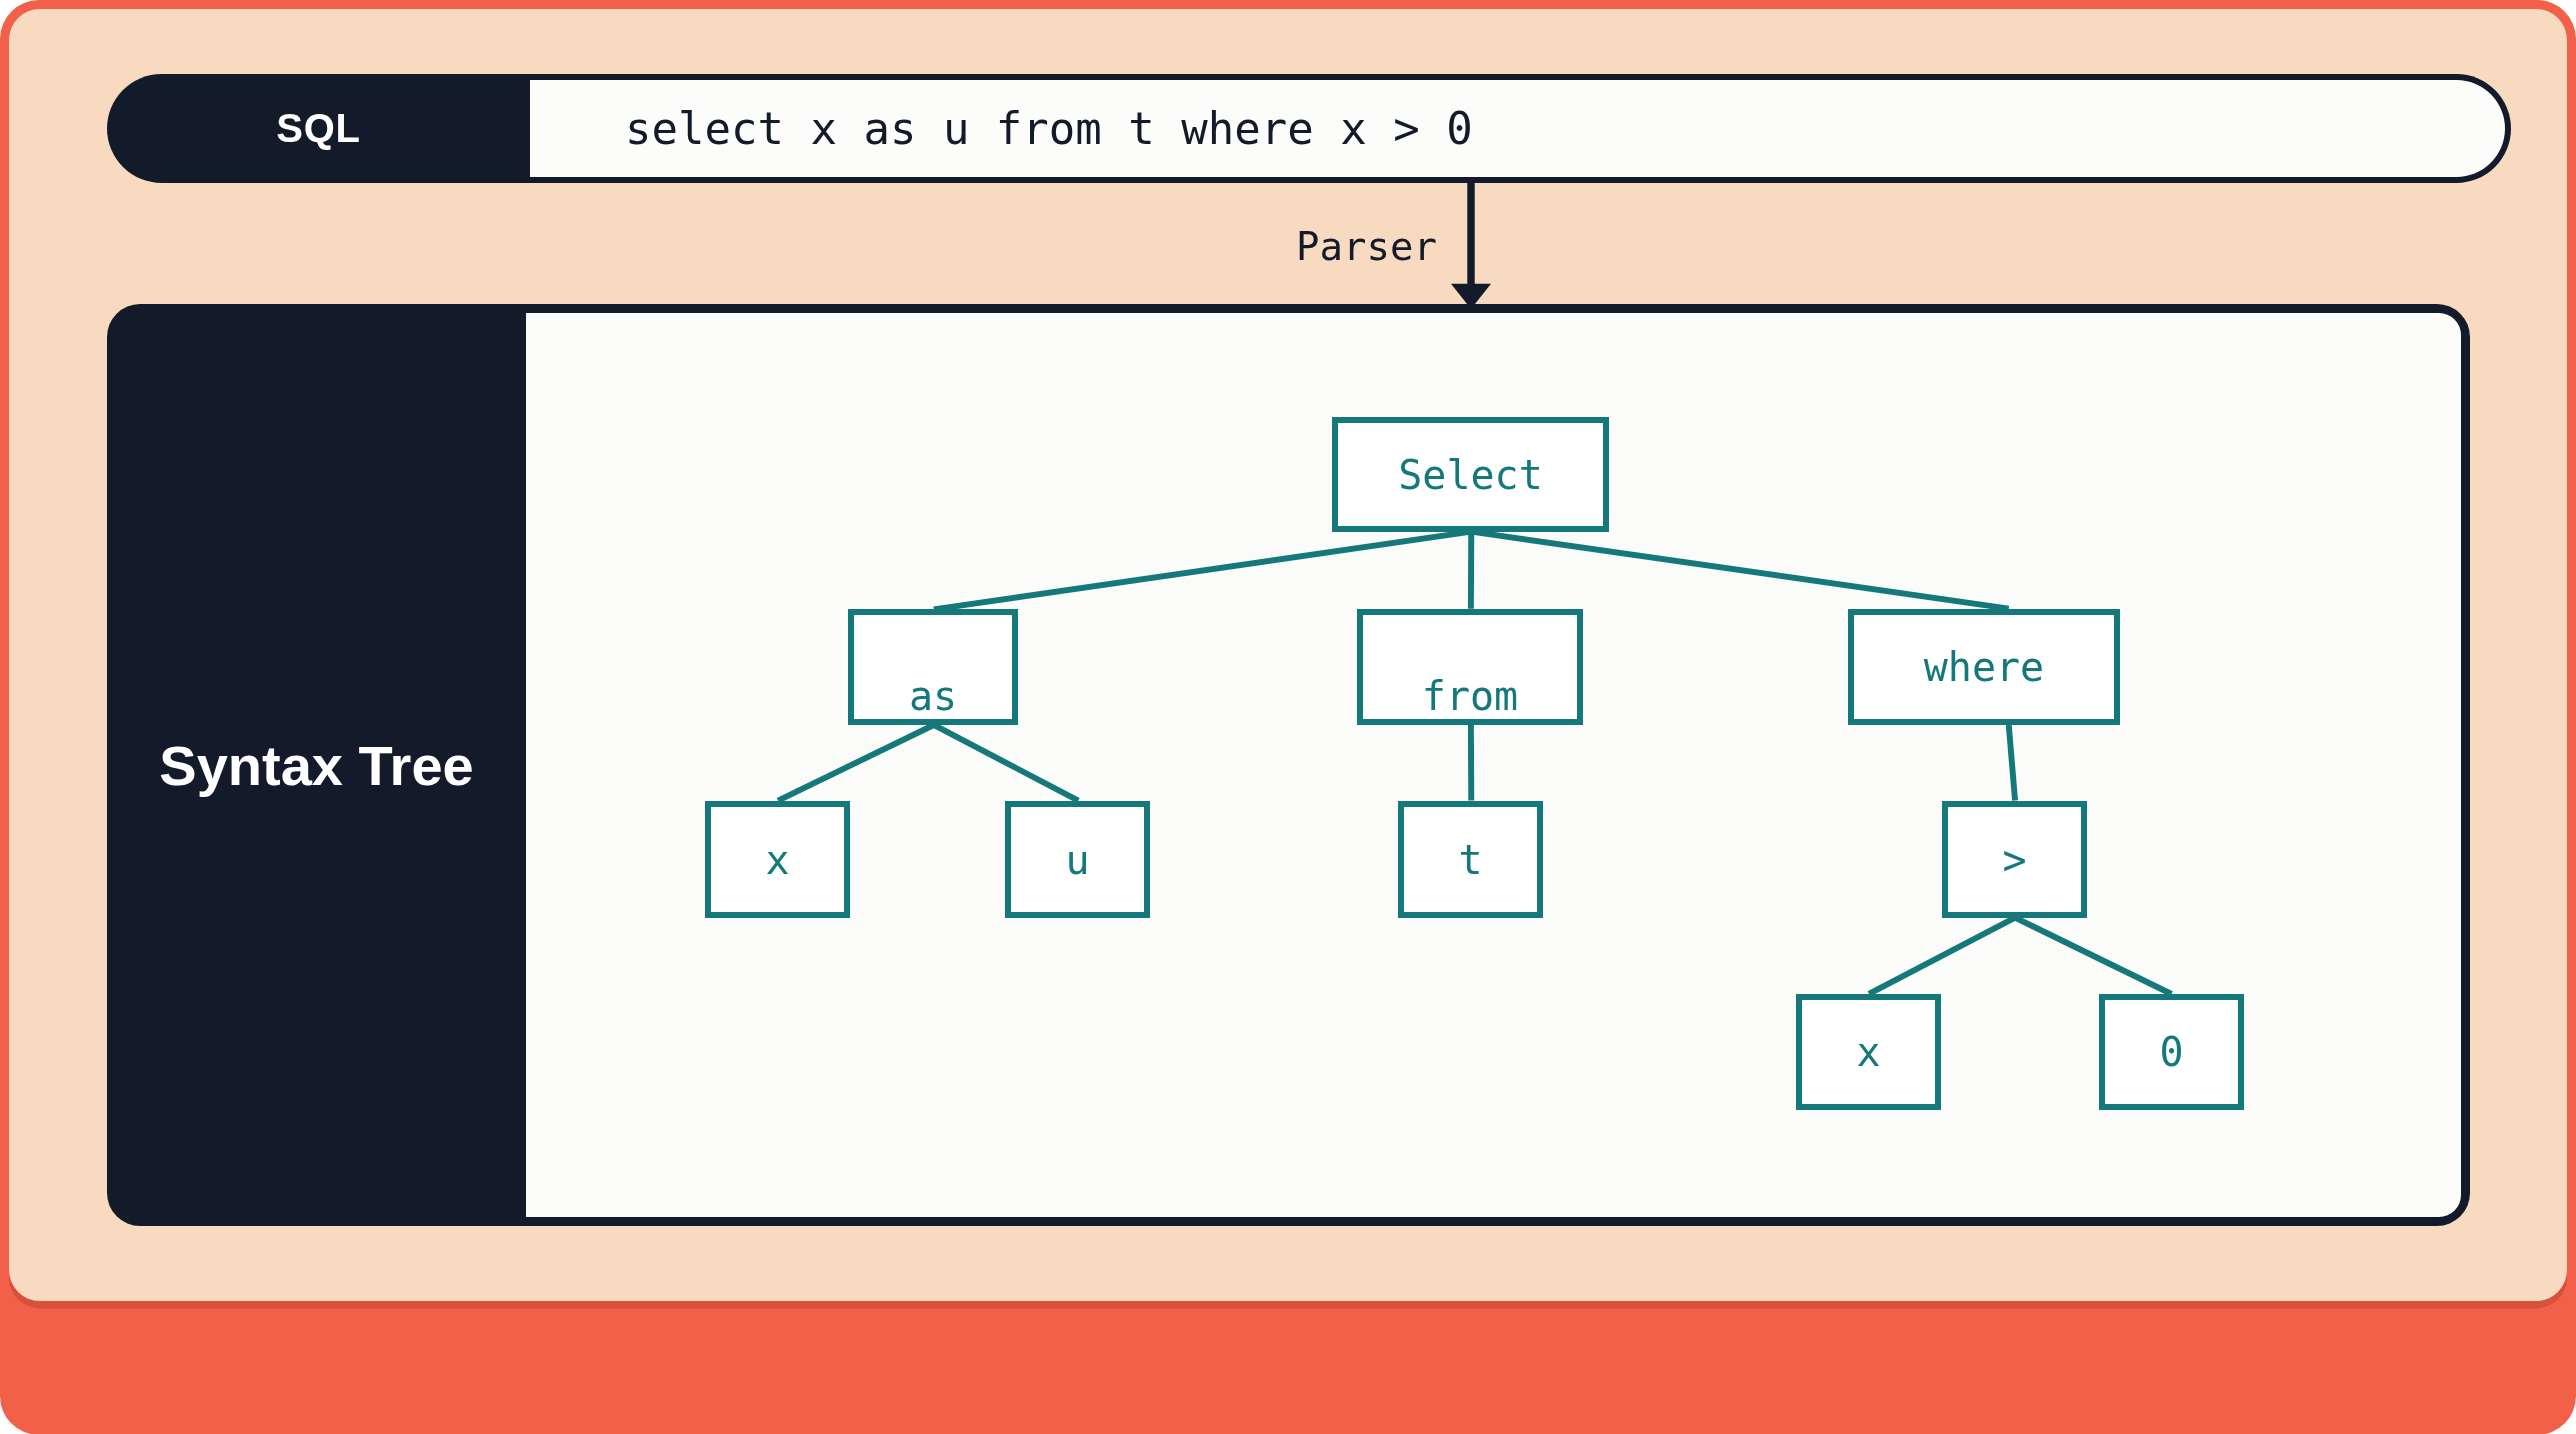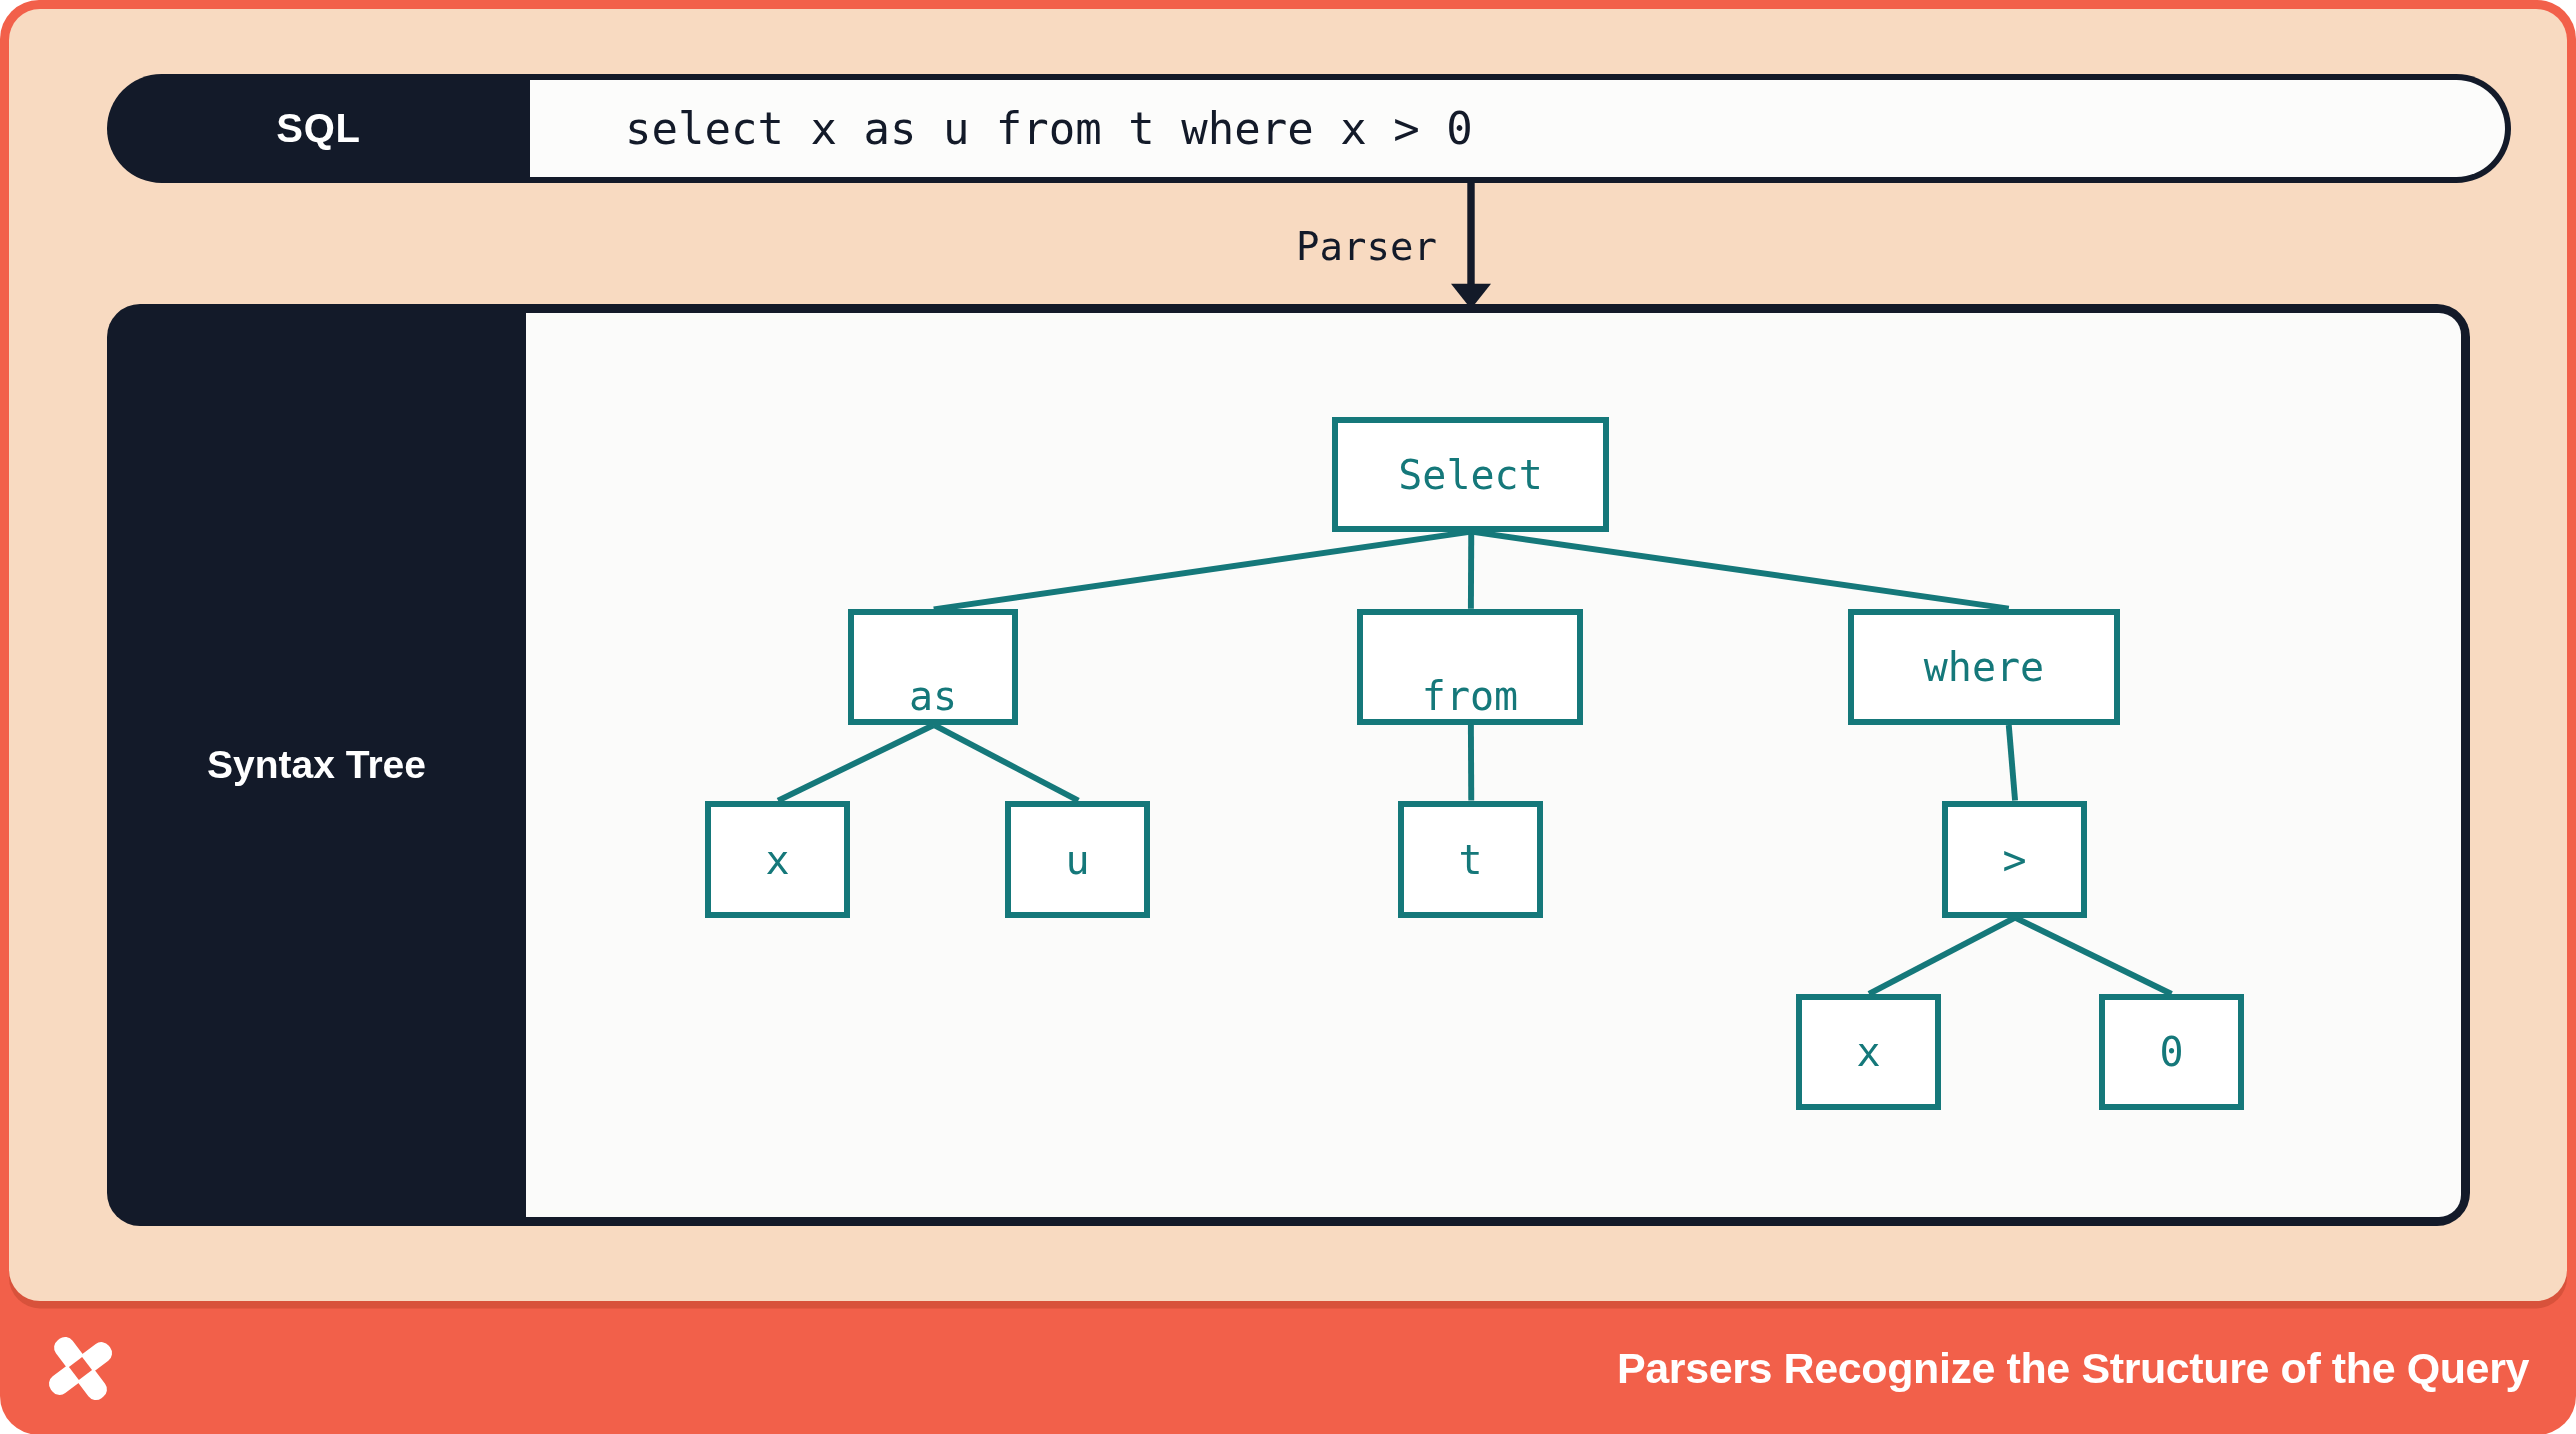--- a/index.html
+++ b/index.html
@@ -50,21 +50,21 @@
   }
   .parser-arrow{position:absolute;left:1445px;top:183px;width:52px;height:126px;}
   
   .tree-box{
     position:absolute;left:107px;top:304px;width:2363px;height:922px;
     background:var(--navy);border-radius:33px;
   }
   .tree-sidebar{
     position:absolute;left:0;top:0;width:419px;height:100%;
     display:flex;align-items:center;justify-content:center;
-    color:#fff;font-size:39px;font-weight:bold;
+    color:#fff;font-size:56px;font-weight:bold;
   }
   .tree-canvas{
     position:absolute;left:419px;top:9px;right:9px;bottom:9px;
     background:var(--panel-white);border-radius:0 22px 22px 0;
     overflow:hidden;
   }
   .tree-canvas svg.edges{position:absolute;left:0;top:0;width:100%;height:100%;}
   .node{
     position:absolute;box-sizing:border-box;
     border:6px solid var(--teal);background:var(--node-white);
@@ -144,25 +144,15 @@
         </div>
         <div class="node" style="left: 1270px; top: 681px; width: 145px; height: 116px;">
           <span>x</span>
         </div>
         <div class="node" style="left: 1573px; top: 681px; width: 145px; height: 116px;">
           <span>0</span>
         </div>
       </div>
   </div>
 
-  <div class="footer">
-    <svg class="logo" viewBox="-70 -70 140 140">
-      <g transform="rotate(8)">
-        <rect x="-19" y="-66" width="38" height="132" rx="17" transform="rotate(45)" fill="#ffffff"></rect>
-        <rect x="-19" y="-66" width="38" height="132" rx="17" transform="rotate(-45)" fill="#ffffff"></rect>
-        <rect x="-15" y="-15" width="30" height="30" transform="rotate(45)" fill="#f2604a"></rect>
-      </g>
-    </svg>
-    <div class="footer-title">Parsers Recognize the Structure of the Query</div>
-  </div>
 
 </div>
 
 
 </body></html>

